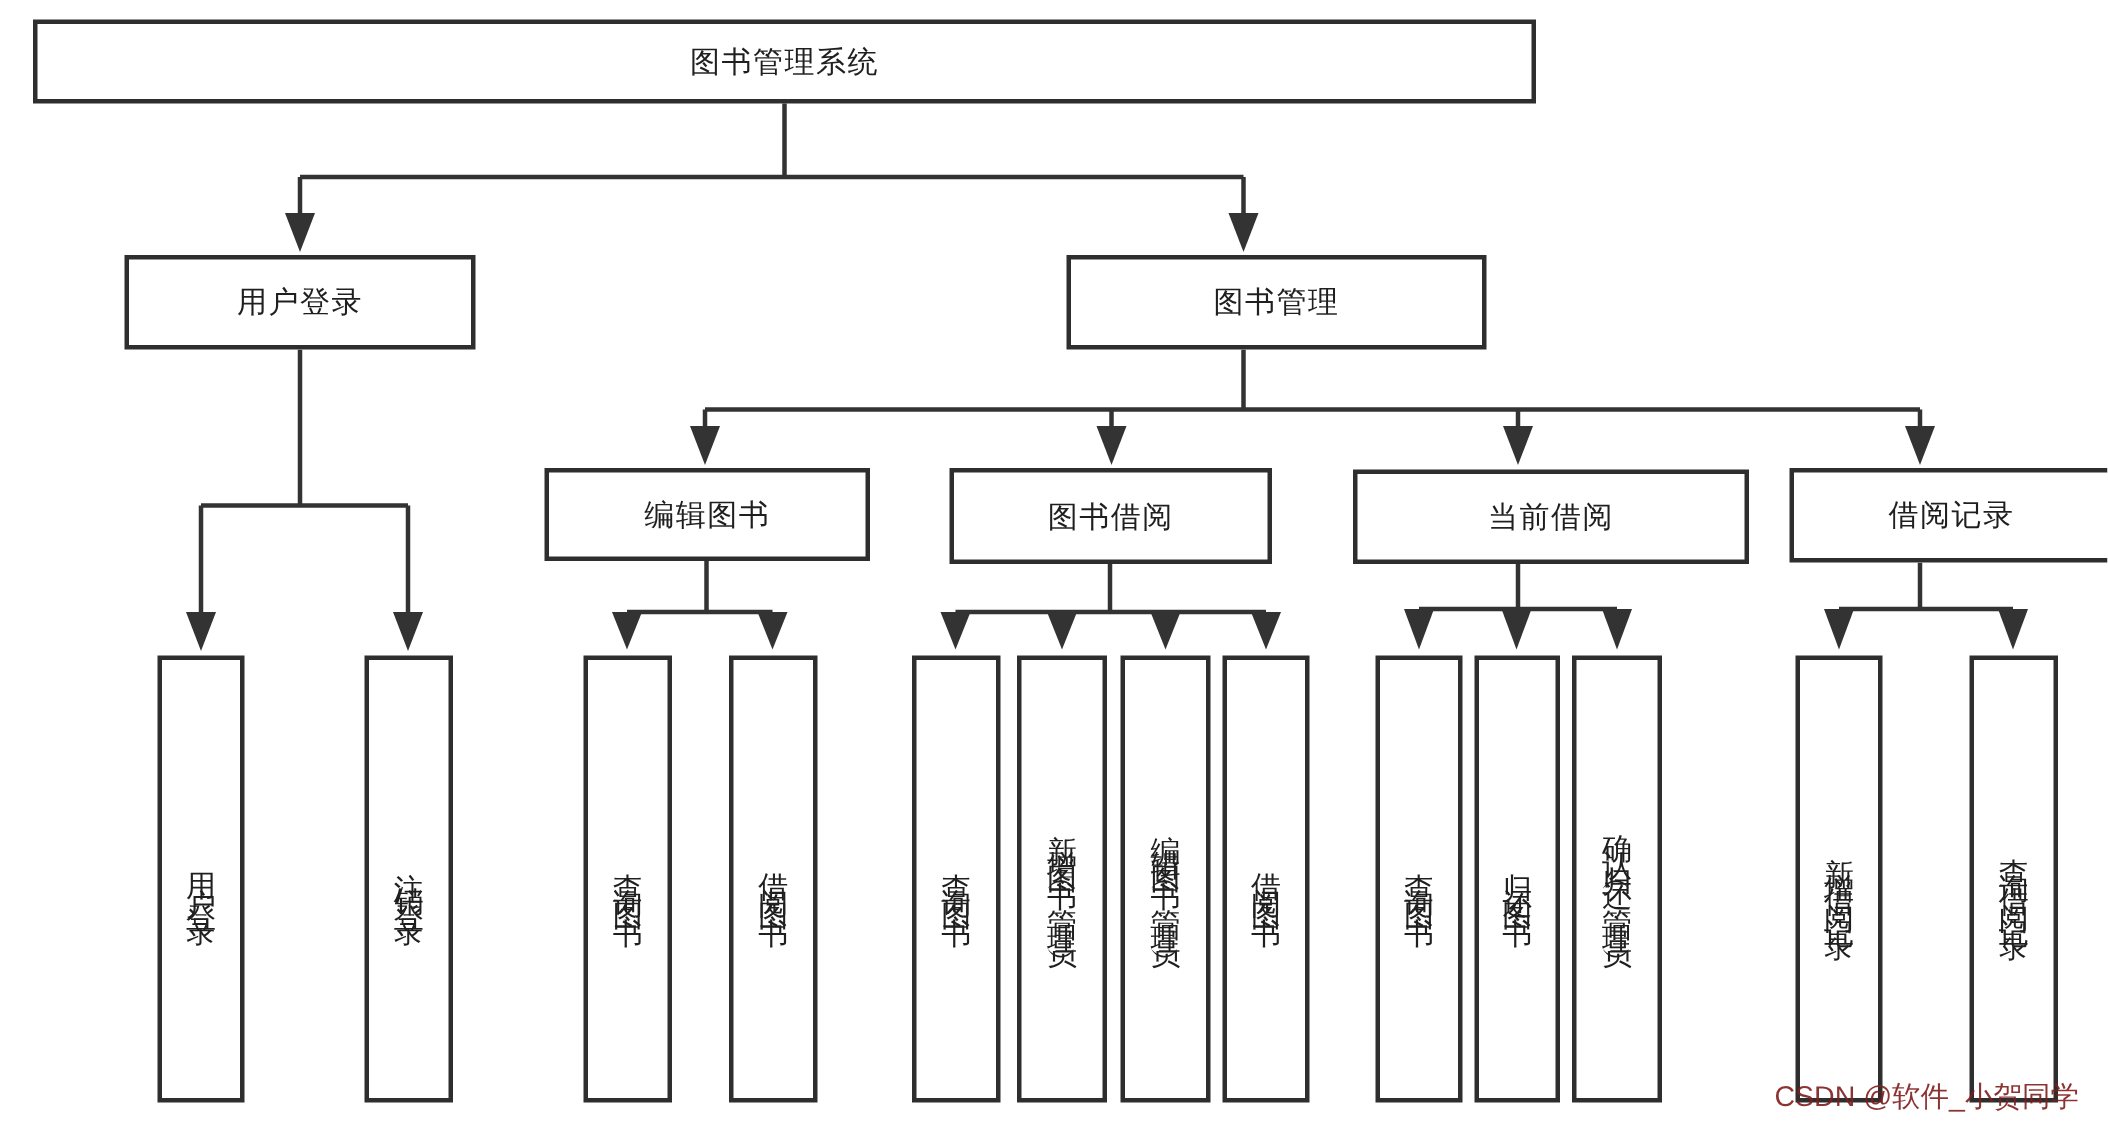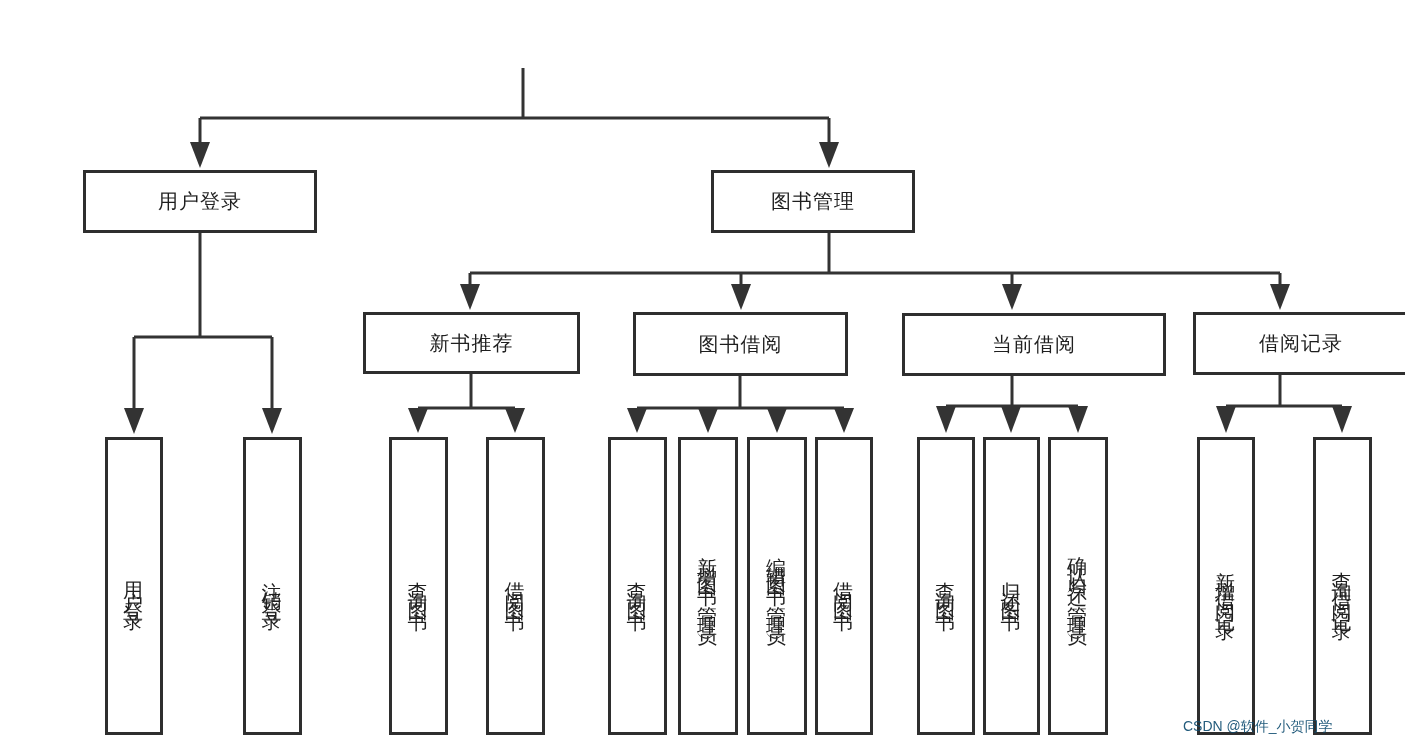--- a/index.html
+++ b/index.html
@@ -32,22 +32,22 @@
     text-orientation:mixed;
     font-size:20px;
     letter-spacing:10px;
     color:#1f1f1f;
     z-index:2;
     overflow:hidden;
   }
   #watermark{
     position:absolute;
     left:1183px;top:718px;
-    font-size:14px;
-    color:#0c4a6e;
+    font-size:19px;
+    color:#7f1d1d;
     opacity:.9;
     white-space:nowrap;
     z-index:5;
   }
 </style>
 </head>
 <body>
 
 <div id="canvas">
 
@@ -113,25 +113,26 @@
       <polygon points="767,408 787,408 777,433"></polygon>
       <polygon points="834,408 854,408 844,433"></polygon>
       <polygon points="936,406 956,406 946,433"></polygon>
       <polygon points="1001,406 1021,406 1011,433"></polygon>
       <polygon points="1068,406 1088,406 1078,433"></polygon>
       <polygon points="1216,406 1236,406 1226,433"></polygon>
       <polygon points="1332,406 1352,406 1342,433"></polygon>
     </g>
   </svg>
 
+  <div class="hnode" style="left:22px;top:13px;width:1002px;height:56px;">图书管理系统</div>
 
   <div class="hnode" style="left:83px;top:170px;width:234px;height:63px;">用户登录</div>
-  <div class="hnode" style="left:711px;top:170px;width:204px;height:63px;">图书管理</div>
+  <div class="hnode" style="left:711px;top:170px;width:280px;height:63px;">图书管理</div>
 
-  <div class="hnode" style="left:363px;top:312px;width:217px;height:62px;">新书推荐</div>
+  <div class="hnode" style="left:363px;top:312px;width:217px;height:62px;">编辑图书</div>
   <div class="hnode" style="left:633px;top:312px;width:215px;height:64px;">图书借阅</div>
   <div class="hnode" style="left:902px;top:313px;width:264px;height:63px;">当前借阅</div>
   <div class="hnode" style="left:1172px;top:312px;width:216px;height:63px;margin-left:21px;">借阅记录</div>
 
   <div class="leaf" style="left:105px;top:437px;width:58px;height:298px;">用户登录</div>
   <div class="leaf" style="left:243px;top:437px;width:59px;height:298px;">注销登录</div>
 
   <div class="leaf" style="left:389px;top:437px;width:59px;height:298px;">查询图书</div>
   <div class="leaf" style="left:486px;top:437px;width:59px;height:298px;">借阅图书</div>
 

